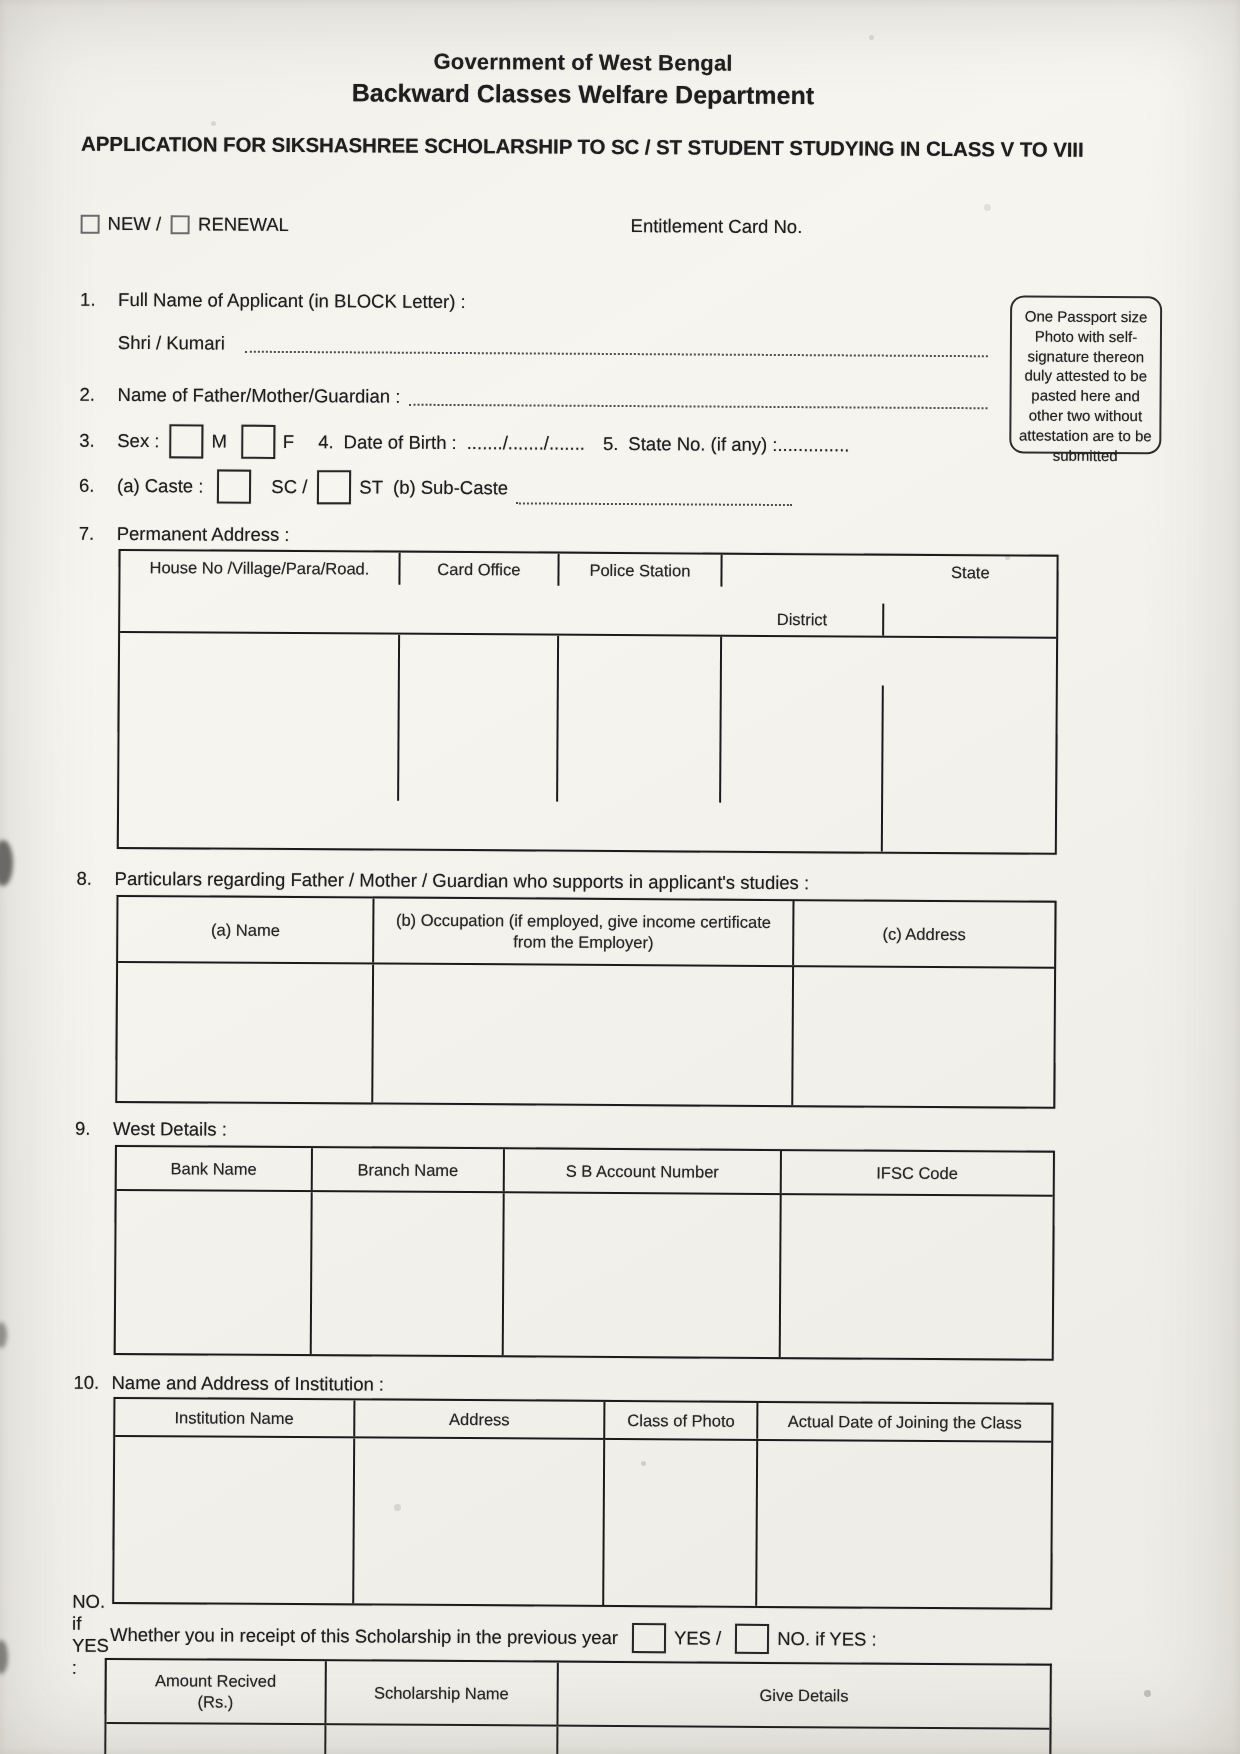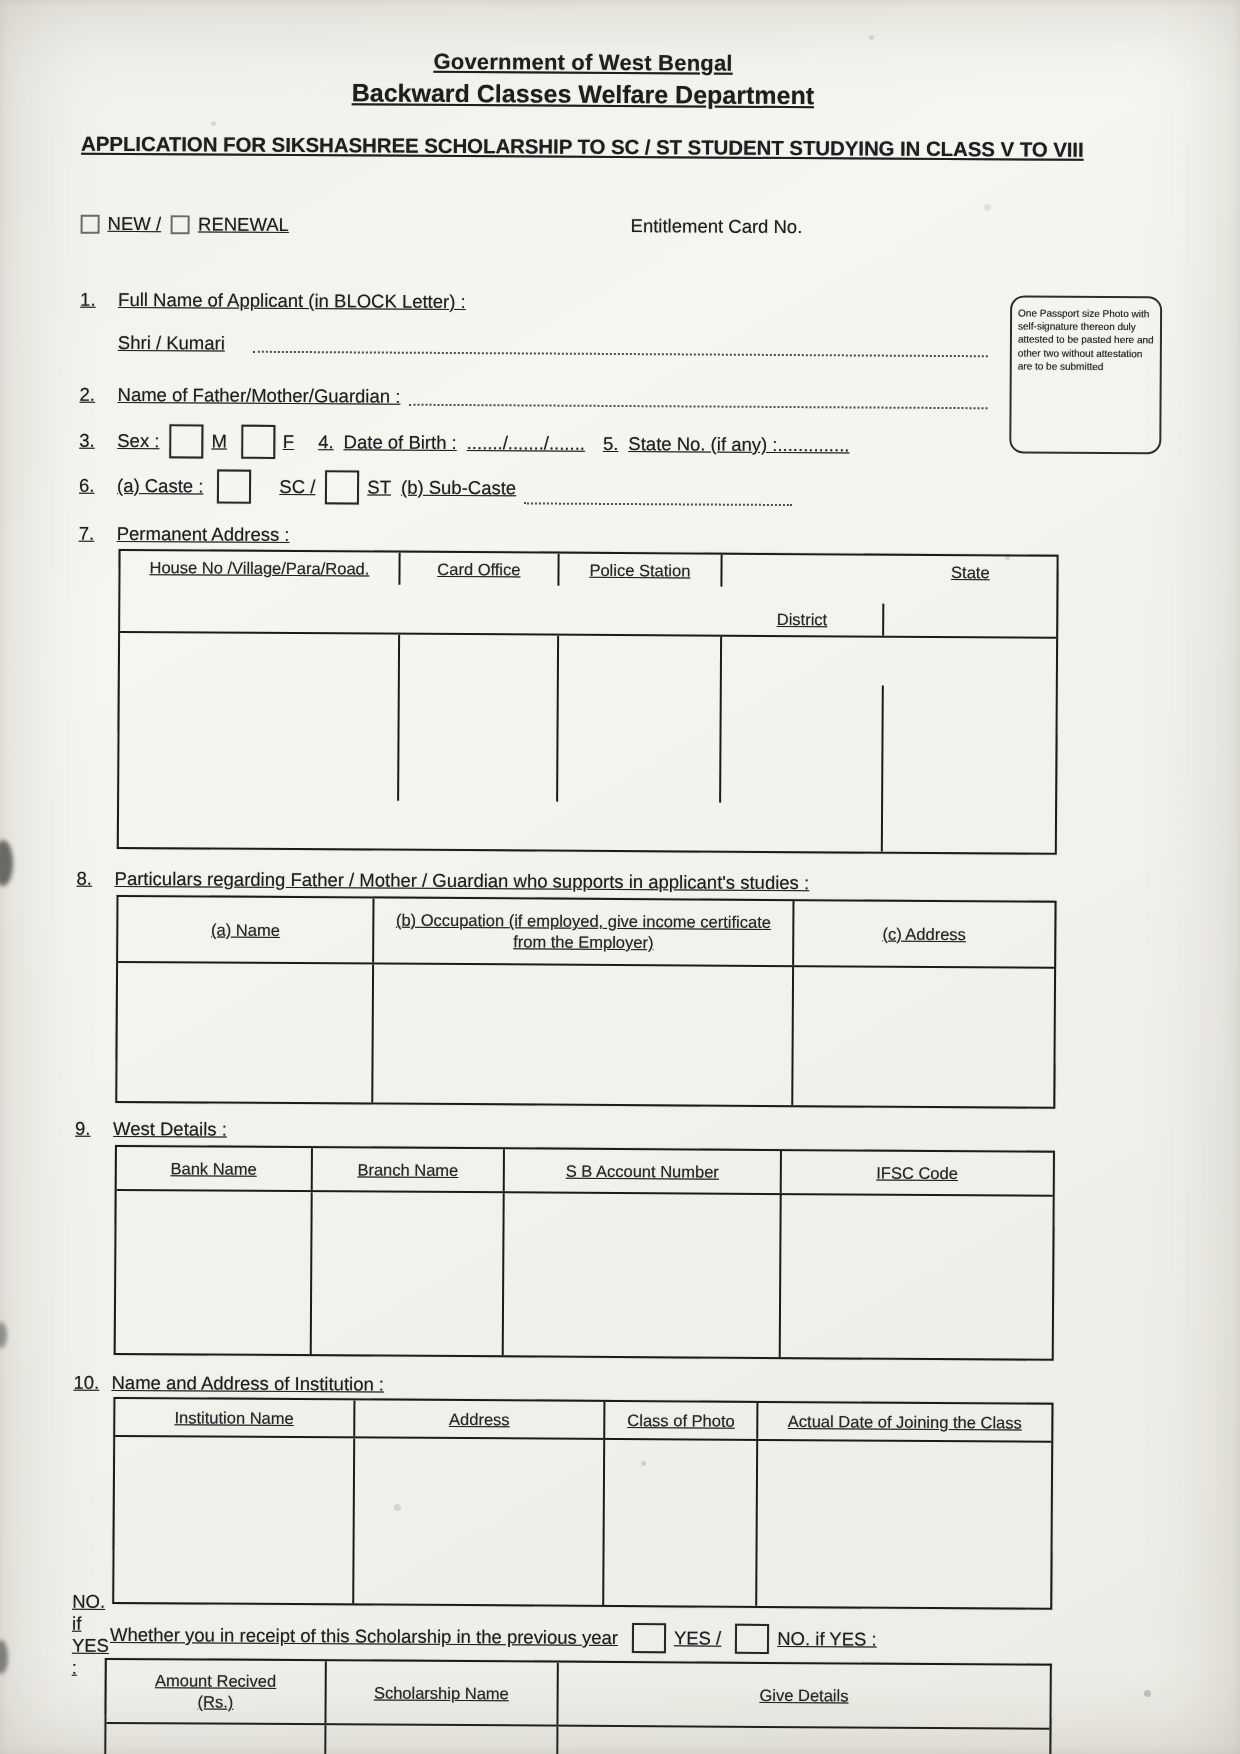--- a/index.html
+++ b/index.html
@@ -1,19 +1,19 @@
 <!DOCTYPE html>
 <html><head>
 <meta charset="utf-8">
 <style>
   html,body { margin:0; padding:0; background:#d9d8d3; }
   .page {
     position:relative; width:1240px; height:1754px; overflow:hidden;
     background: linear-gradient(150deg,#f0efea 0%,#f6f5f0 28%,#f2f1ec 55%,#ecebe5 100%);
-    font-family:"Liberation Sans", sans-serif; color:#1e1e1e;text-decoration:underline;
+    font-family:"Liberation Sans", sans-serif; color:#1e1e1e;
   }
   .page::after { content:''; position:absolute; inset:0; pointer-events:none;
     box-shadow: inset 0 0 90px rgba(115,110,98,.28), inset 0 0 10px rgba(130,125,112,.14); }
   .sheet { position:relative; width:100%; height:100%; box-sizing:border-box;
     padding:50px 75px 0 82px; transform:rotate(.35deg); transform-origin:620px 0;
     text-shadow:0 0 1px rgba(30,30,30,.5); }
   .org-head { text-align:center; padding-right:80px; }
   .org1 { font-size:22px; font-weight:bold; height:28px; letter-spacing:.2px; }
   .org2 { font-size:25px; font-weight:bold; height:30px; margin-top:2px; }
   .form-title { font-size:20.5px; font-weight:bold; white-space:nowrap; margin-top:25px; height:28px; letter-spacing:-0.1px; }
@@ -27,21 +27,21 @@
   .top-section { padding-right:175px; }
   .dotline { flex:1; border-bottom:2px dotted #4b4b4b; height:18px; align-self:flex-end; margin-bottom:4px; }
   .item1 { margin-top:52px; height:24px; }
   .shri-row { margin-top:18px; height:26px; margin-left:38px; }
   .item2 { margin-top:26px; height:26px; }
   .item3 { margin-top:14px; height:38px; }
   .item6 { margin-top:6px; height:40px; }
   .sec-label { margin-top:16px; height:24px; }
   .photo-box { position:absolute; left:1012px; top:293px; width:152px; height:158px;
     border:2px solid #2e2e2e; border-radius:14px; padding:9px 6px; box-sizing:border-box;
-    font-size:10px; line-height:1.32; color:#222; }
+    font-size:15px; line-height:1.32; text-align:center; color:#222; }
   .tbl { margin:0 103px 0 40px; border:2px solid #1b1b1b; box-shadow:0 0 1px rgba(30,30,30,.55); }
   .tbl .thead { display:flex; border-bottom:2px solid #1b1b1b; }
   .tbl .tbody { display:flex; }
   .tbl .cell { border-right:2px solid #1b1b1b; box-sizing:border-box; }
   .tbl .cell:last-child { border-right:none; }
   .tbl .thead .cell { display:flex; align-items:center; justify-content:center; text-align:center;
     font-size:16.5px; color:#262626; padding:2px 8px; line-height:1.25; }
   .addr-tbl { margin-top:3px; }
   .addr-tbl .thead .cell { height:32px; }
   .addr-tbl .tbody .cell { height:166px; }
@@ -69,21 +69,21 @@
   .smudge { position:absolute; background:#3b3b3b; border-radius:50%; filter:blur(2px); opacity:.75; }
   .sm1 { left:-7px; top:840px; width:20px; height:46px; }
   .sm2 { left:-5px; top:1322px; width:12px; height:26px; opacity:.5; }
   .sm3 { left:-6px; top:1640px; width:14px; height:34px; opacity:.6; }
   .speck { position:absolute; left:0; top:0; width:3px; height:3px; border-radius:50%;
     box-shadow: 212px 122px 0 1px rgba(95,95,95,.18), 1006px 556px 0 1px rgba(100,100,100,.2),
       642px 1462px 0 1px rgba(110,110,110,.25), 396px 1506px 0 2px rgba(100,100,100,.18),
       986px 206px 0 2px rgba(120,120,120,.16), 121px 346px 0 1px rgba(100,100,100,.2),
       1146px 1692px 0 2px rgba(90,90,90,.3), 870px 36px 0 1px rgba(110,110,110,.2); }
   .ml10{margin-left:10px;} .ml14{margin-left:14px;} .ml18{margin-left:18px;} .ml24{margin-left:24px;}
-  .mr8{margin-right:8px;} .mr10{margin-right:28px;}
+  .mr8{margin-right:8px;} .mr10{margin-right:20px;}
   .subcaste-line { margin-right:195px; }
 </style>
 </head>
 <body>
 
 <div class="page">
   <div class="smudge sm1"></div>
   <div class="smudge sm2"></div>
   <div class="smudge sm3"></div>
   <div class="speck"></div>

